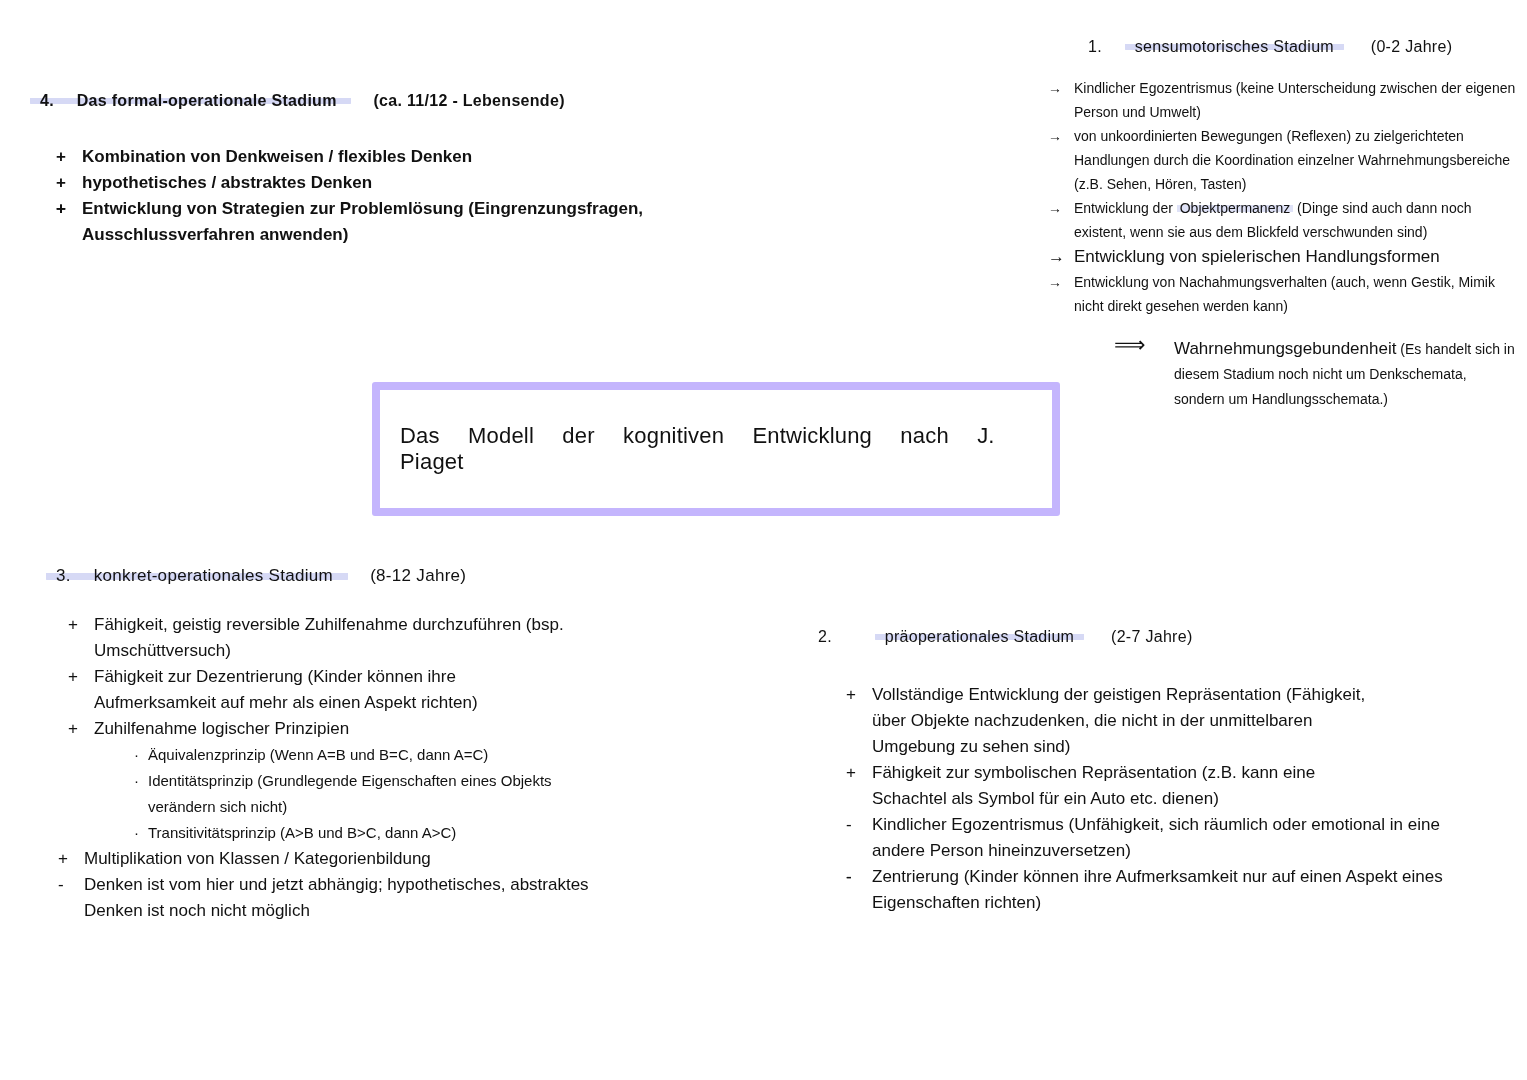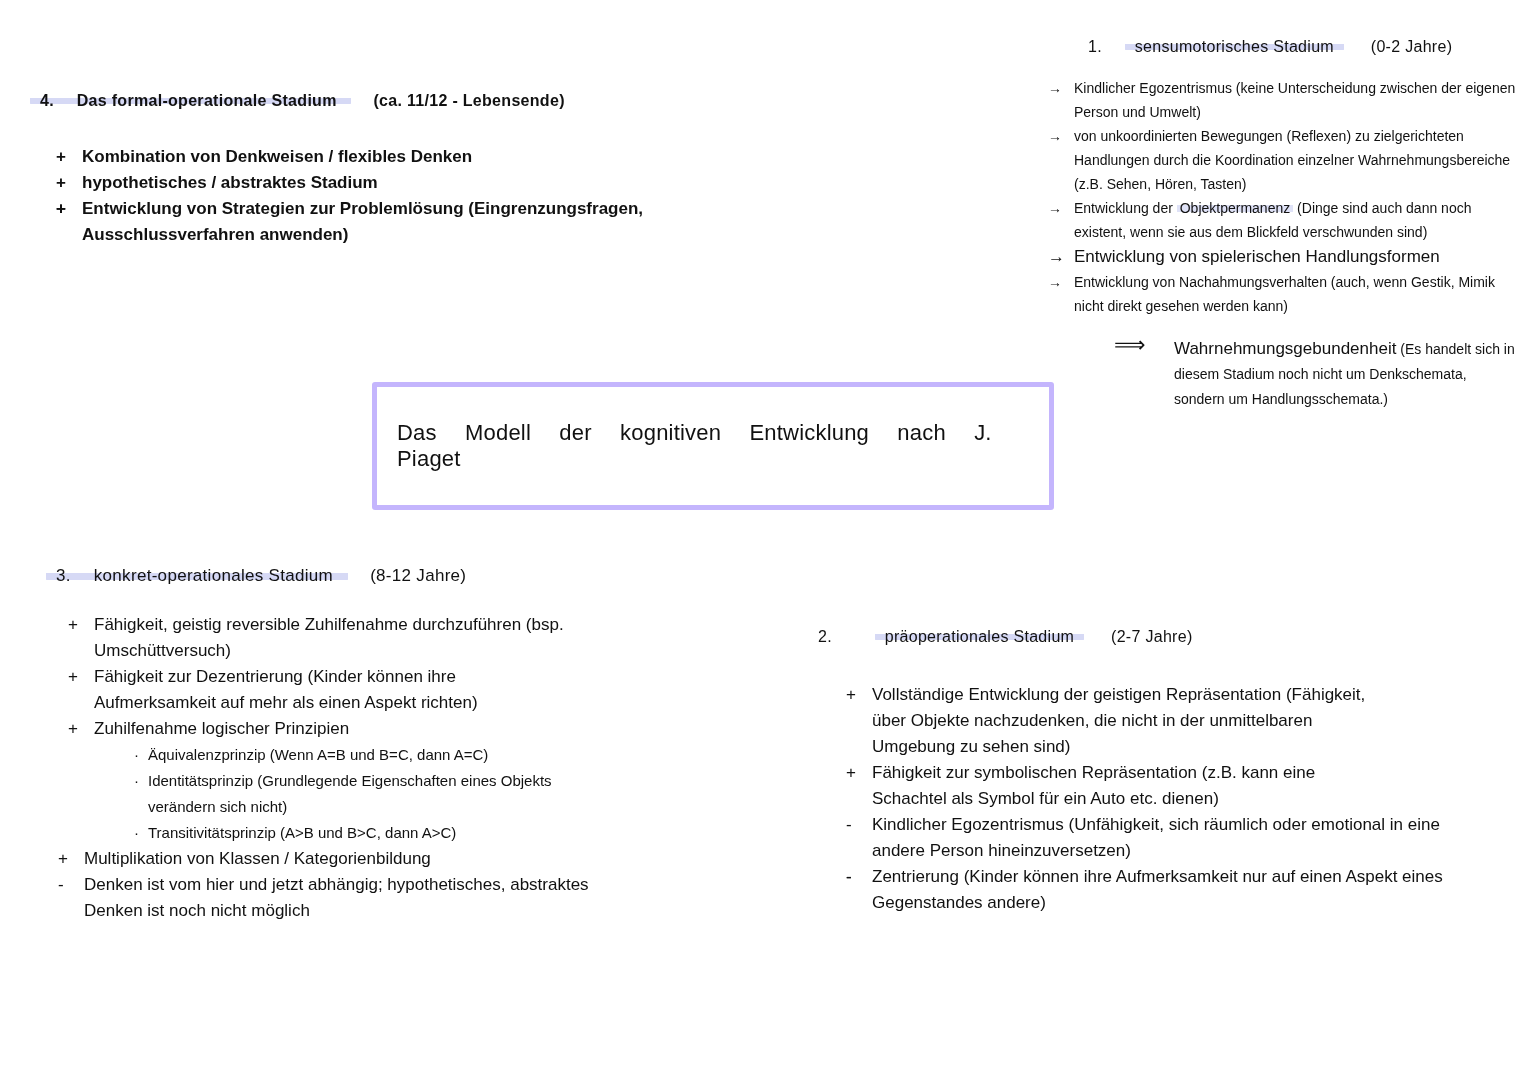--- a/index.html
+++ b/index.html
@@ -55,21 +55,21 @@
     .conclusion .arrow {
       position: absolute; left: 0; top: -4px;
       font-size: 22px;
     }
     .conclusion .key { font-size: 17px; margin-top: 41px; }
 
     #title-box {
       position: absolute;
       left: 372px; top: 382px;
       width: 652px; height: 118px;
-      border: 5px solid #c4b5fd;
+      border: 8px solid #c4b5fd;
       border-radius: 3px;
       display: flex; align-items: center;
       padding-left: 20px;
       box-sizing: content-box;
     }
     #title-box span {
       font-size: 22px;
       word-spacing: 22px;
       letter-spacing: 0.2px;
     }
@@ -80,21 +80,21 @@
 <div class="section" style="left:30px; top:92px; width:680px;font-weight:bold;">
   <div class="heading">
     <span class="hl">
       <span class="num">4.</span>
       <span>Das formal-operationale Stadium</span>
     </span>
     <span class="age">(ca. 11/12 - Lebensende)</span>
   </div>
   <ul class="items" style="margin-top:34px; margin-left:26px; width:640px;">
     <li><span class="marker">+</span><span>Kombination von Denkweisen / flexibles Denken</span></li>
-    <li><span class="marker">+</span><span>hypothetisches / abstraktes Stadium</span></li>
+    <li><span class="marker">+</span><span>hypothetisches / abstraktes Denken</span></li>
     <li><span class="marker">+</span></li>
     <li><span class="marker">+</span><span>Entwicklung von Strategien zur Problemlösung (Eingrenzungsfragen, Ausschlussverfahren anwenden)</span></li>
   </ul>
 </div>
 
 <div class="section" style="left:1048px; top:38px; width:470px;">
   <div class="heading" style="margin-left:40px;">
     <span class="num">1.</span>
     <span class="hl"><span>sensumotorisches Stadium</span></span>
     <span class="age">(0-2 Jahre)</span>
@@ -147,15 +147,15 @@
     <span class="hl"><span>präoperationales Stadium</span></span>
     <span class="age">(2-7 Jahre)</span>
   </div>
   <ul class="items" style="margin-top:36px; margin-left:28px; width:520px;">
     <li><span class="marker">+</span><span>Vollständige Entwicklung der geistigen Repräsentation (Fähigkeit, über Objekte nachzudenken, die nicht in der unmittelbaren Umgebung zu sehen sind)</span></li>
     <li><span class="marker">+</span><span>Fähigkeit zur symbolischen Repräsentation (z.B. kann eine Schachtel als Symbol für ein Auto etc. dienen)</span></li>
   </ul>
   <ul class="items" style="margin-left:28px; width:610px;">
     <li><span class="marker">-</span><span>Kindlicher Egozentrismus (Unfähigkeit, sich räumlich oder emotional in eine andere Person hineinzuversetzen)</span></li>
     <li><span class="marker">-</span></li>
-    <li><span class="marker">-</span><span>Zentrierung (Kinder können ihre Aufmerksamkeit nur auf einen Aspekt eines Gegenstandes andere)</span></li>
+    <li><span class="marker">-</span><span>Zentrierung (Kinder können ihre Aufmerksamkeit nur auf einen Aspekt eines Eigenschaften richten)</span></li>
   </ul>
 </div>
 
 </body></html>

